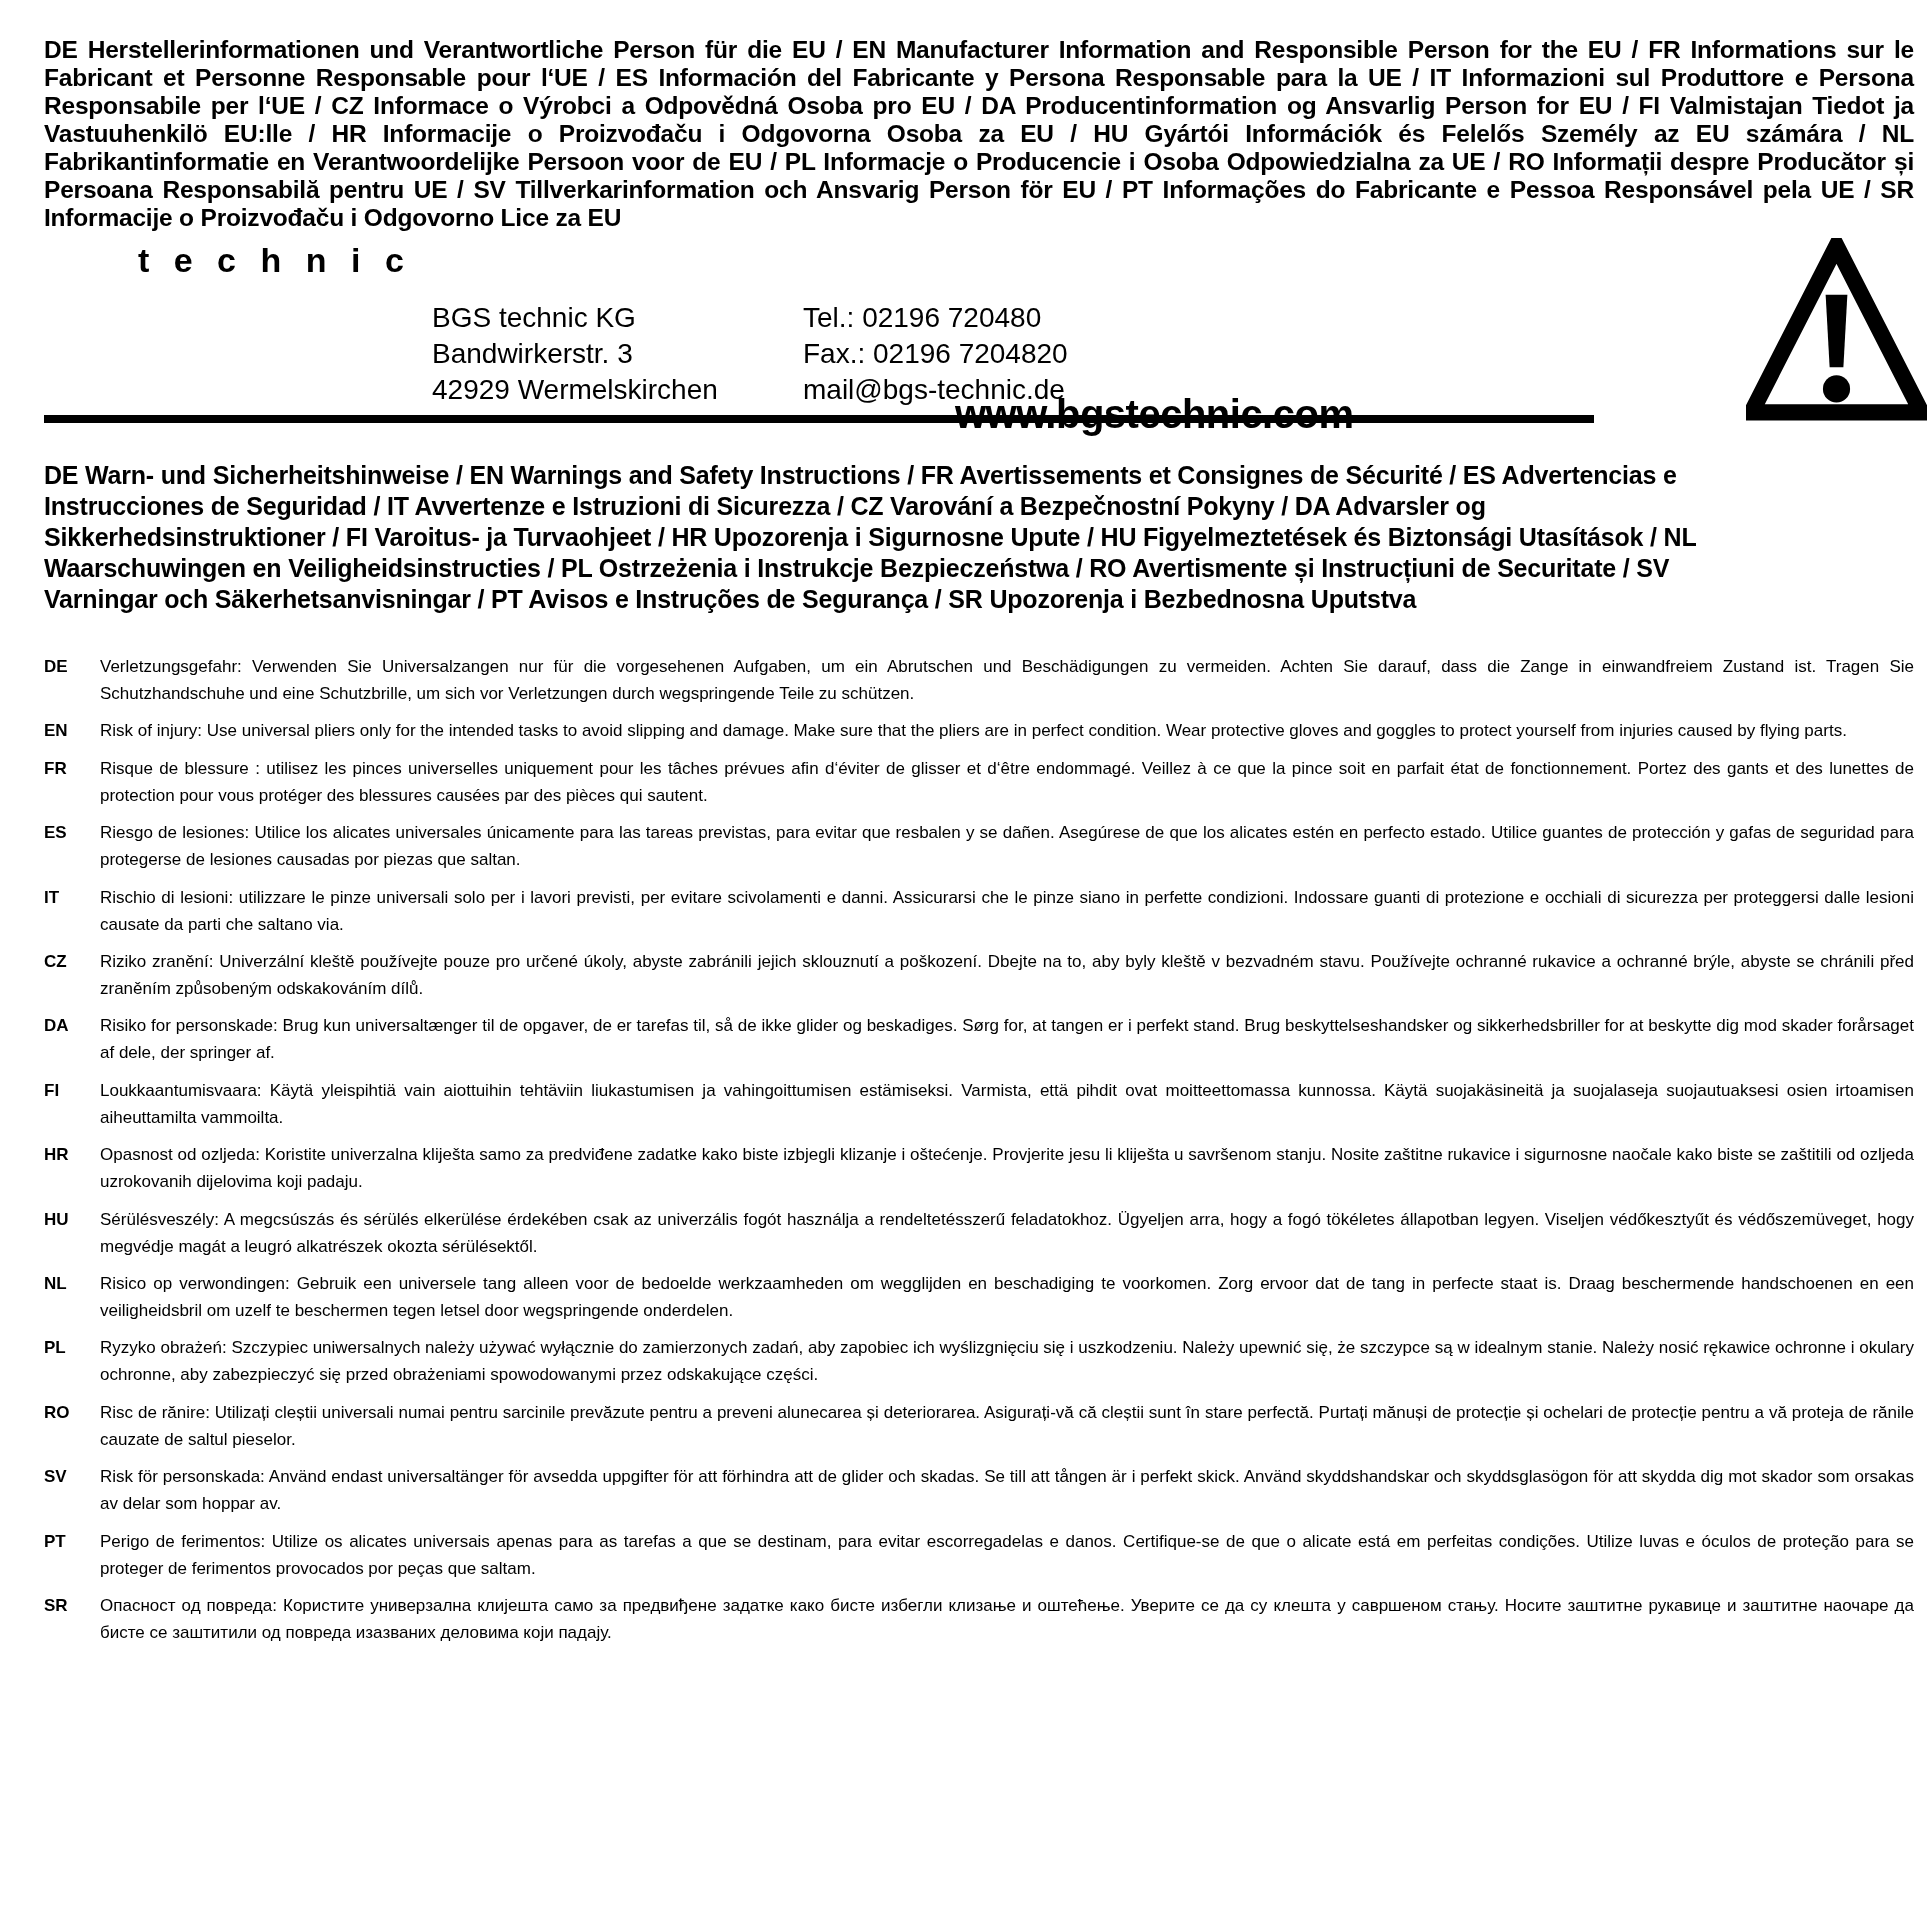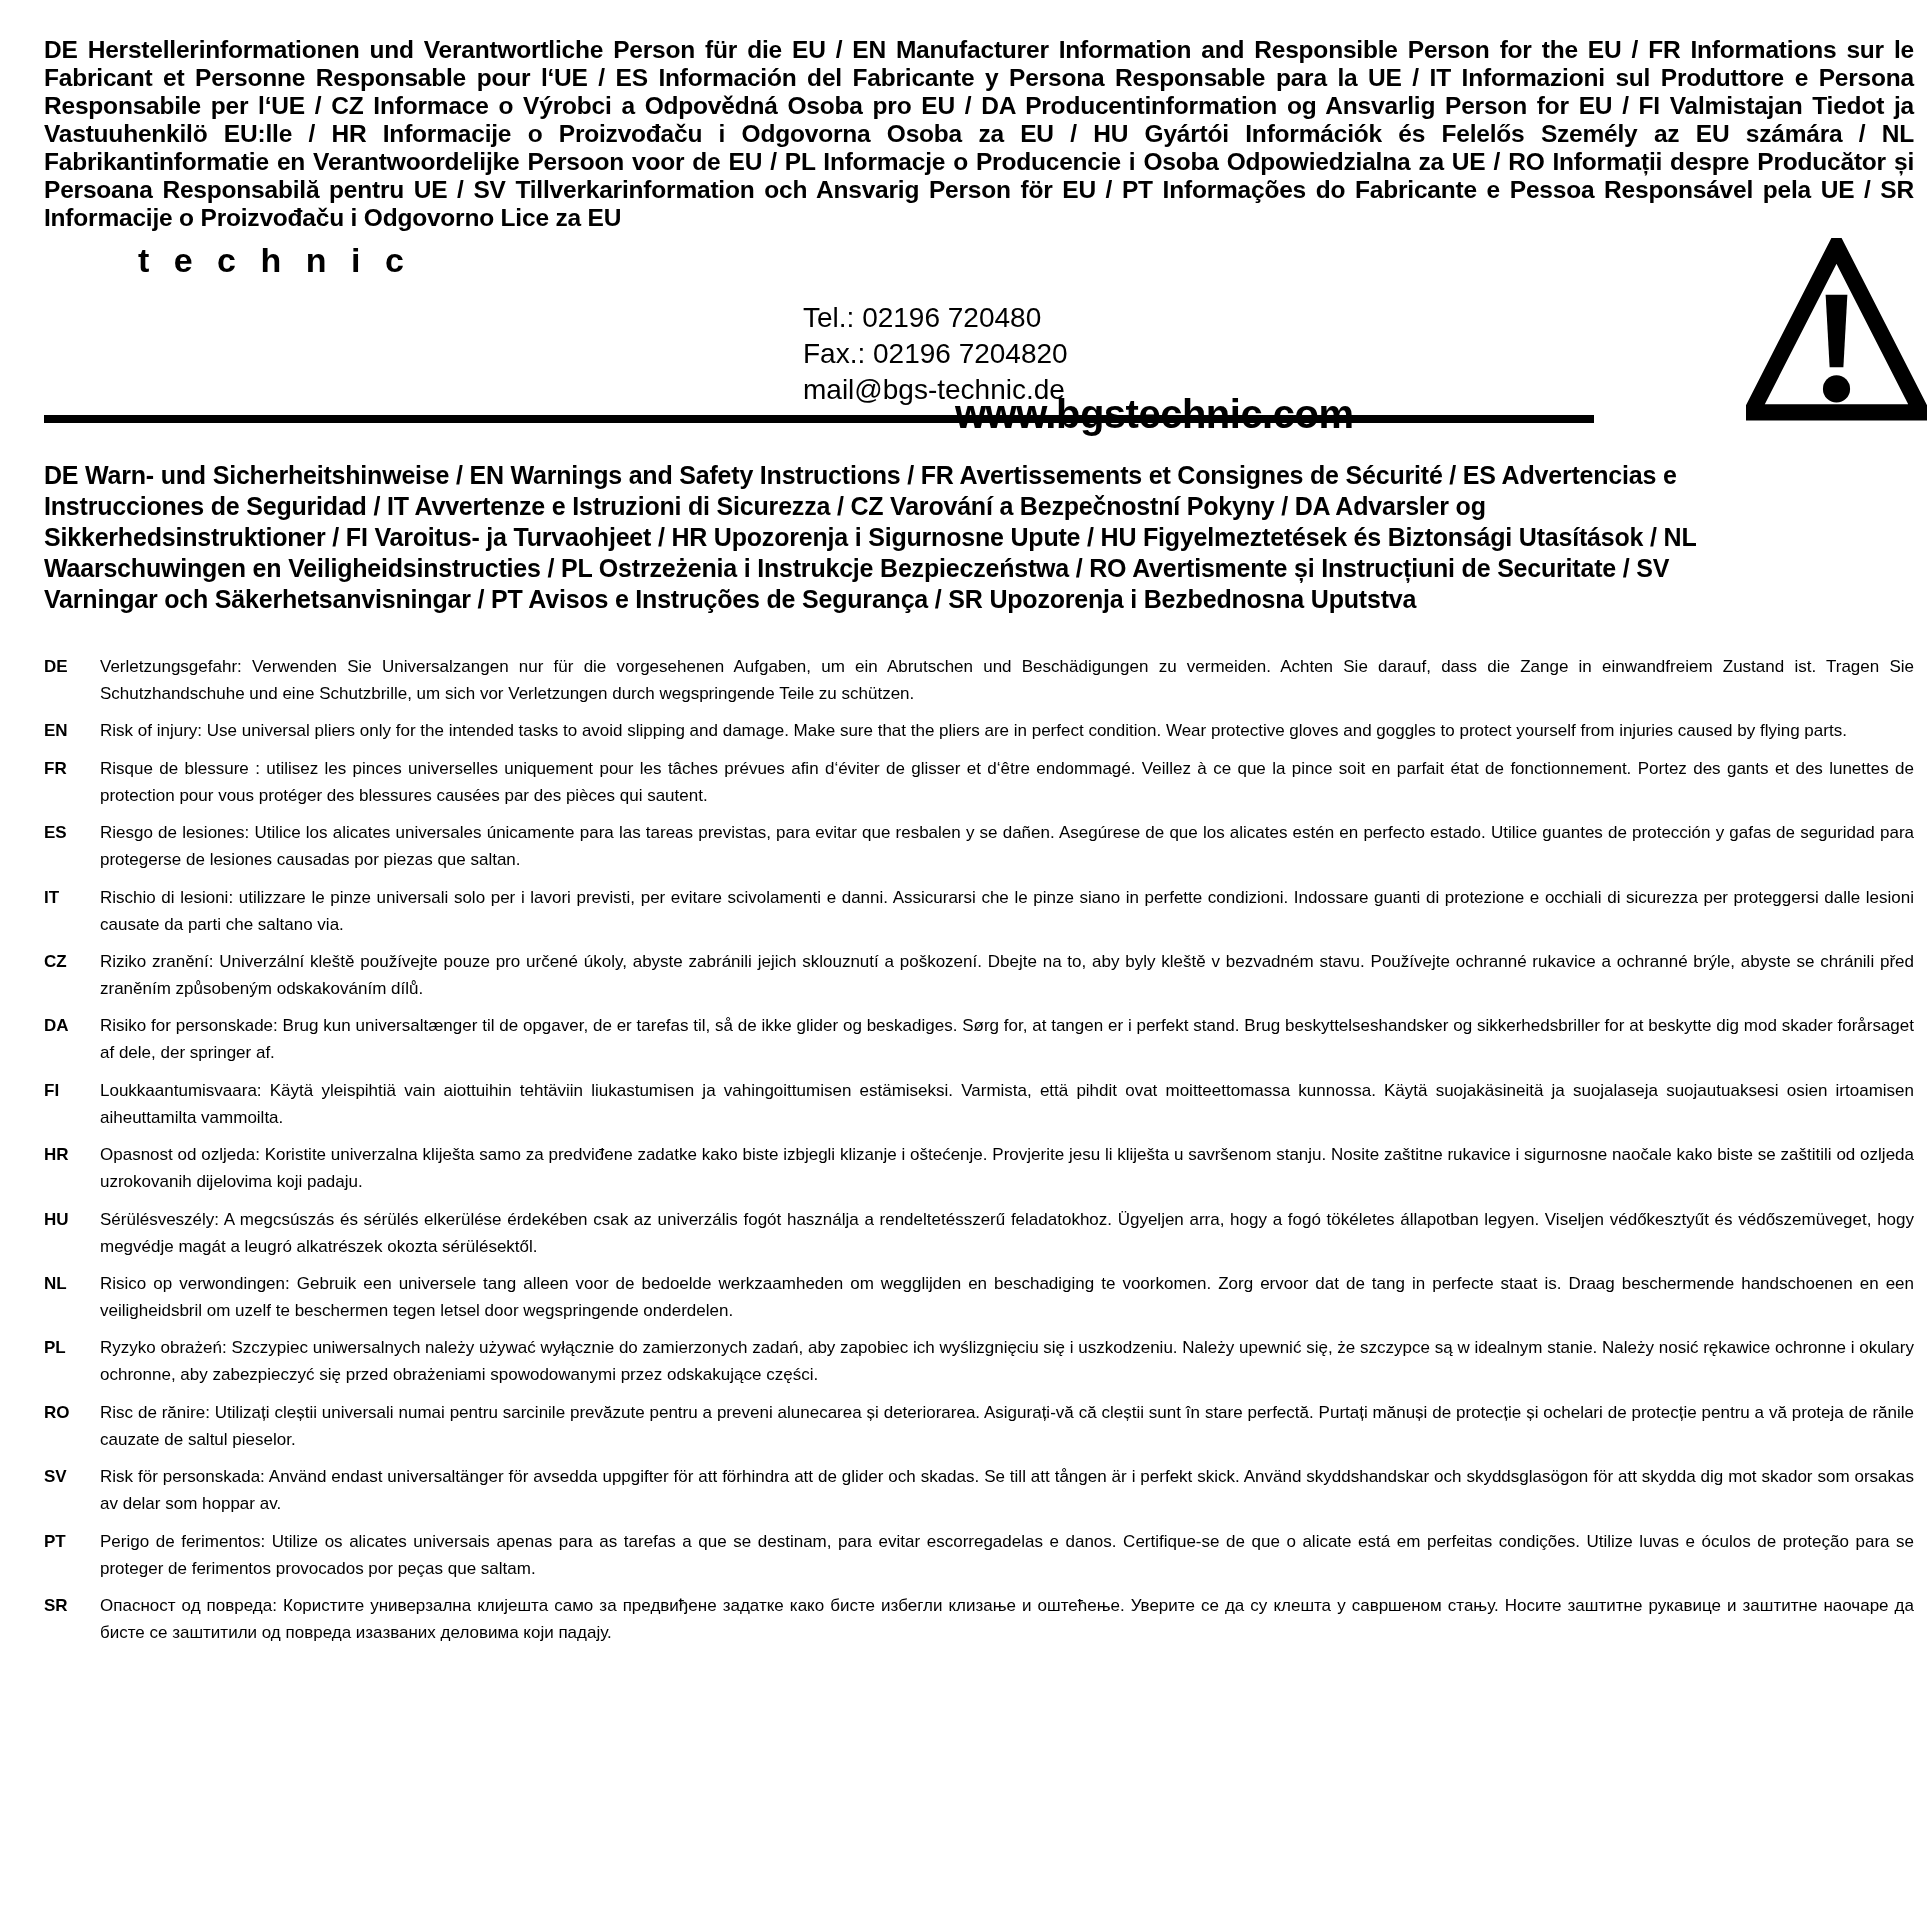--- a/index.html
+++ b/index.html
@@ -58,20 +58,25 @@
 <div class="page">
 
   <div class="top-header">DE Herstellerinformationen und Verantwortliche Person für die EU  /  EN Manufacturer Information and Responsible Person for the EU  /  FR Informations sur le Fabricant et Personne Responsable pour l‘UE  /  ES Información del Fabricante y Persona Responsable para la UE  /  IT Informazioni sul Produttore e Persona Responsabile per l‘UE  /  CZ Informace o Výrobci a Odpovědná Osoba pro EU  /  DA Producentinformation og Ansvarlig Person for EU  /  FI Valmistajan Tiedot ja Vastuuhenkilö EU:lle  /  HR Informacije o Proizvođaču i Odgovorna Osoba za EU  /  HU Gyártói Információk és Felelős Személy az EU számára  /  NL Fabrikantinformatie en Verantwoordelijke Persoon voor de EU  /  PL Informacje o Producencie i Osoba Odpowiedzialna za UE  /  RO Informații despre Producător și Persoana Responsabilă pentru UE  /  SV Tillverkarinformation och Ansvarig Person för EU  /  PT Informações do Fabricante e Pessoa Responsável pela UE  /  SR Informacije o Proizvođaču i Odgovorno Lice za EU</div>
 
   <div class="company">
 
     <div class="logo-block">
       <div class="logo-technic">technic</div>
     </div>
 
+    <div class="address-block">
+      <div>BGS technic KG</div>
+      <div>Bandwirkerstr. 3</div>
+      <div>42929 Wermelskirchen</div>
+    </div>
 
     <div class="contact-block">
       <div>Tel.: 02196 720480</div>
       <div>Fax.: 02196 7204820</div>
       <div>mail@bgs-technic.de</div>
     </div>
 
     <div class="website">www.bgstechnic.com</div>
 
     <div class="warning-triangle">

